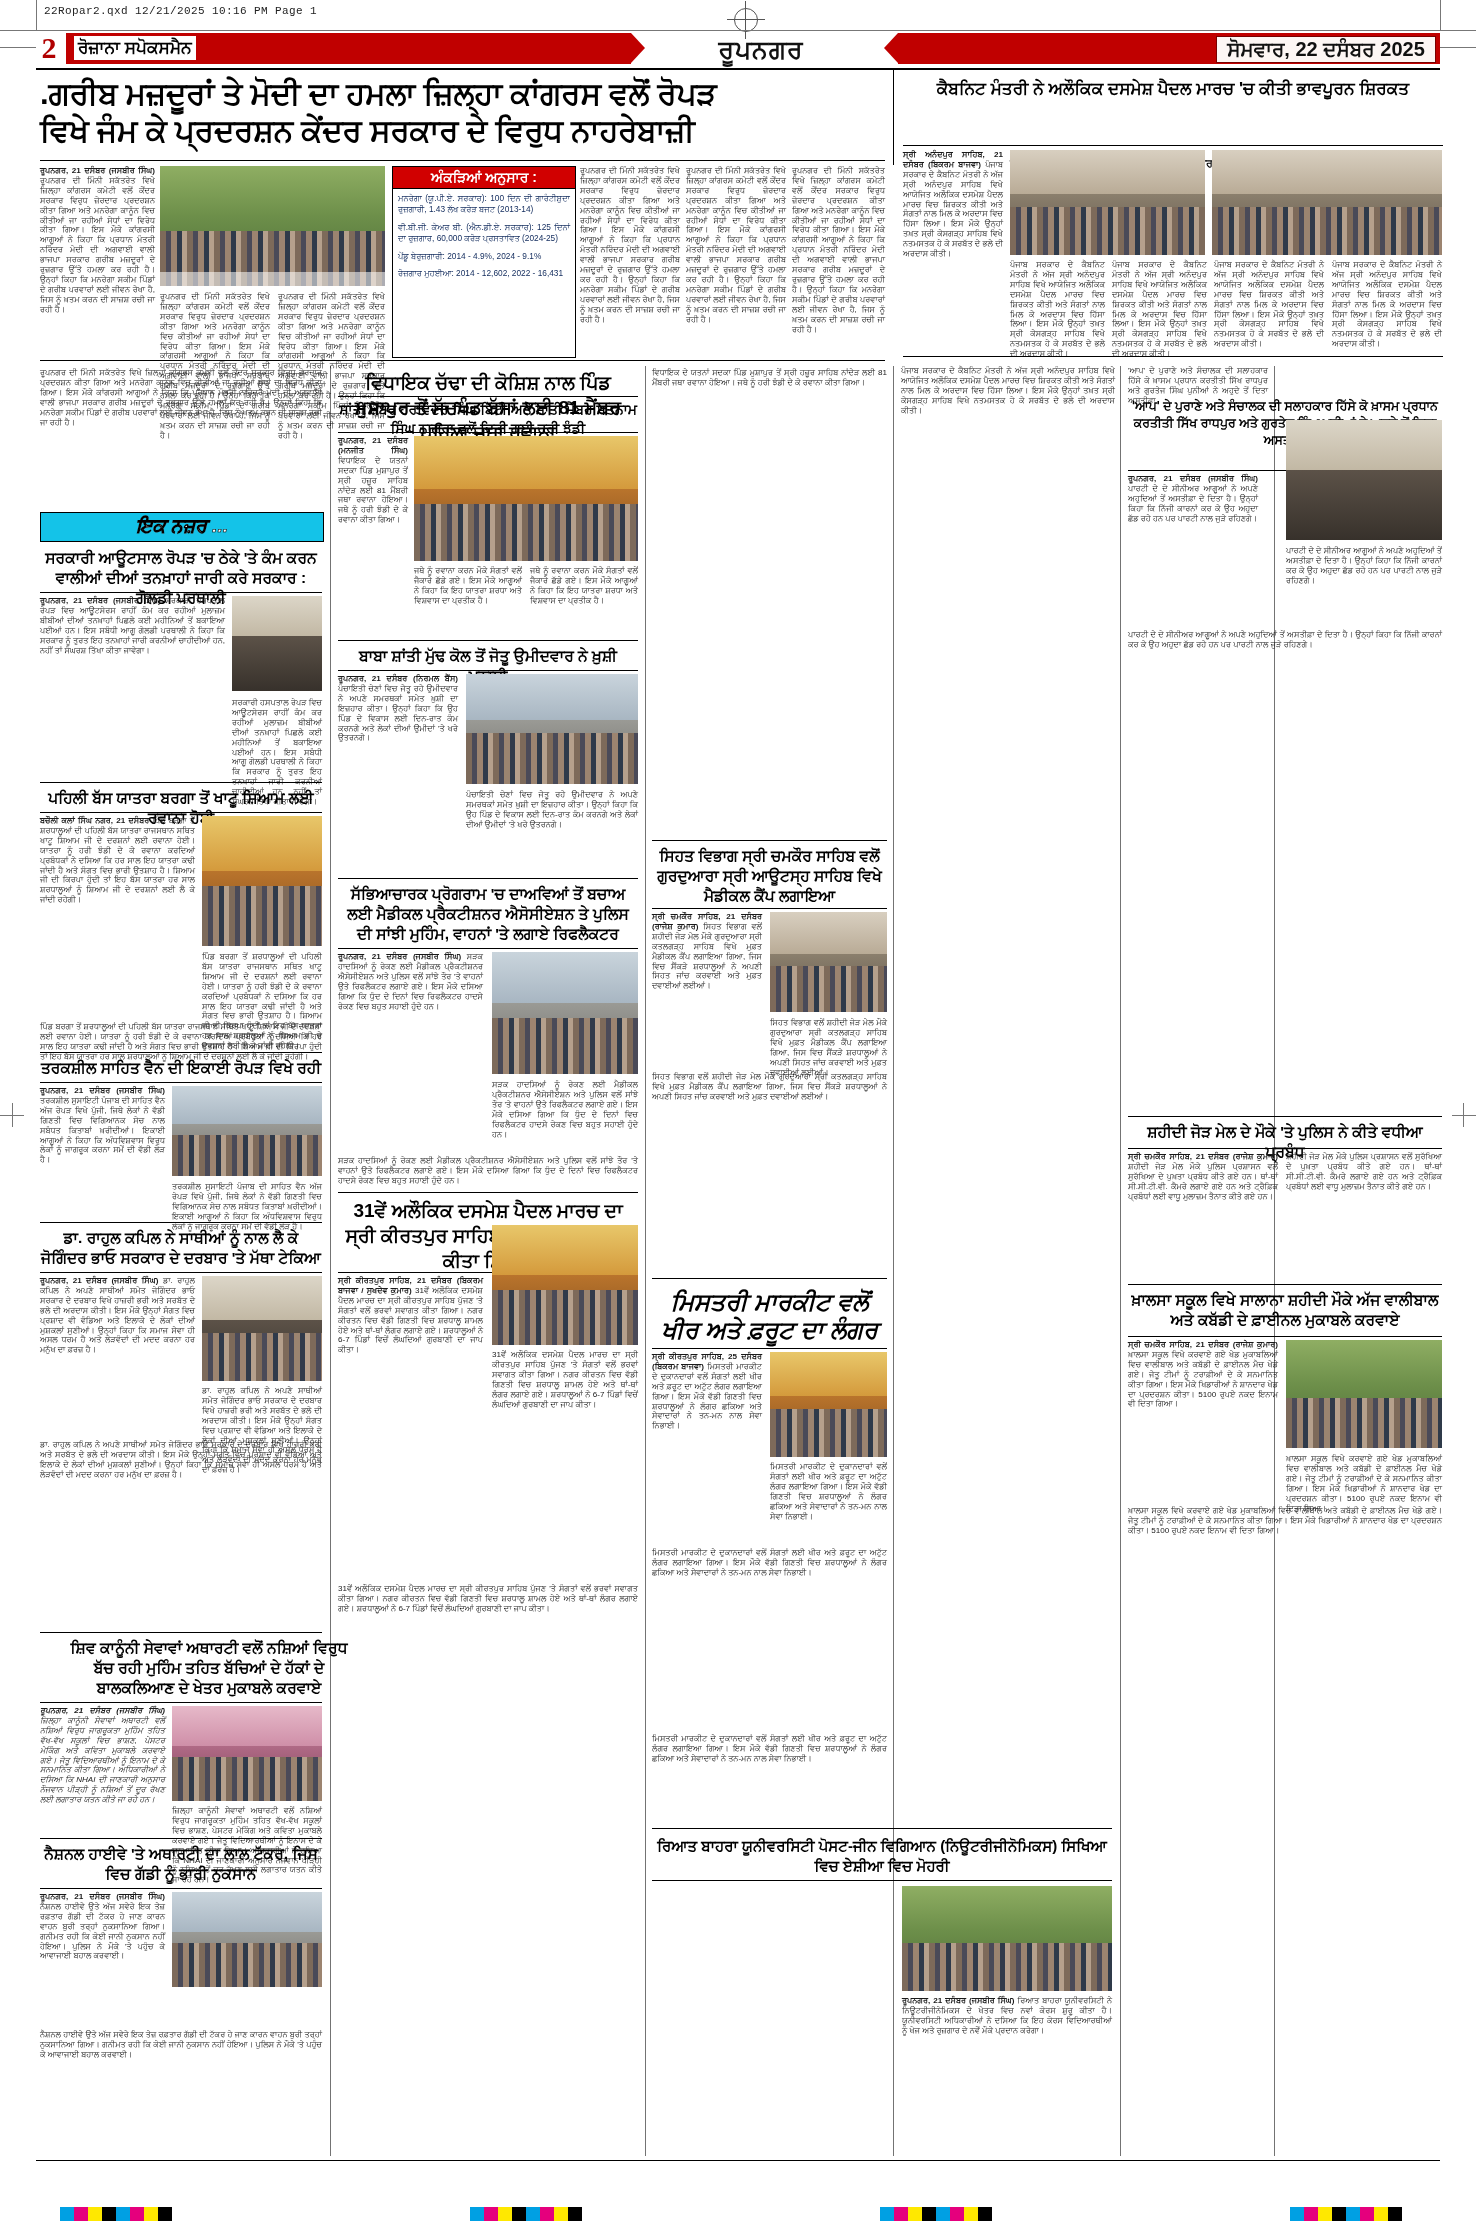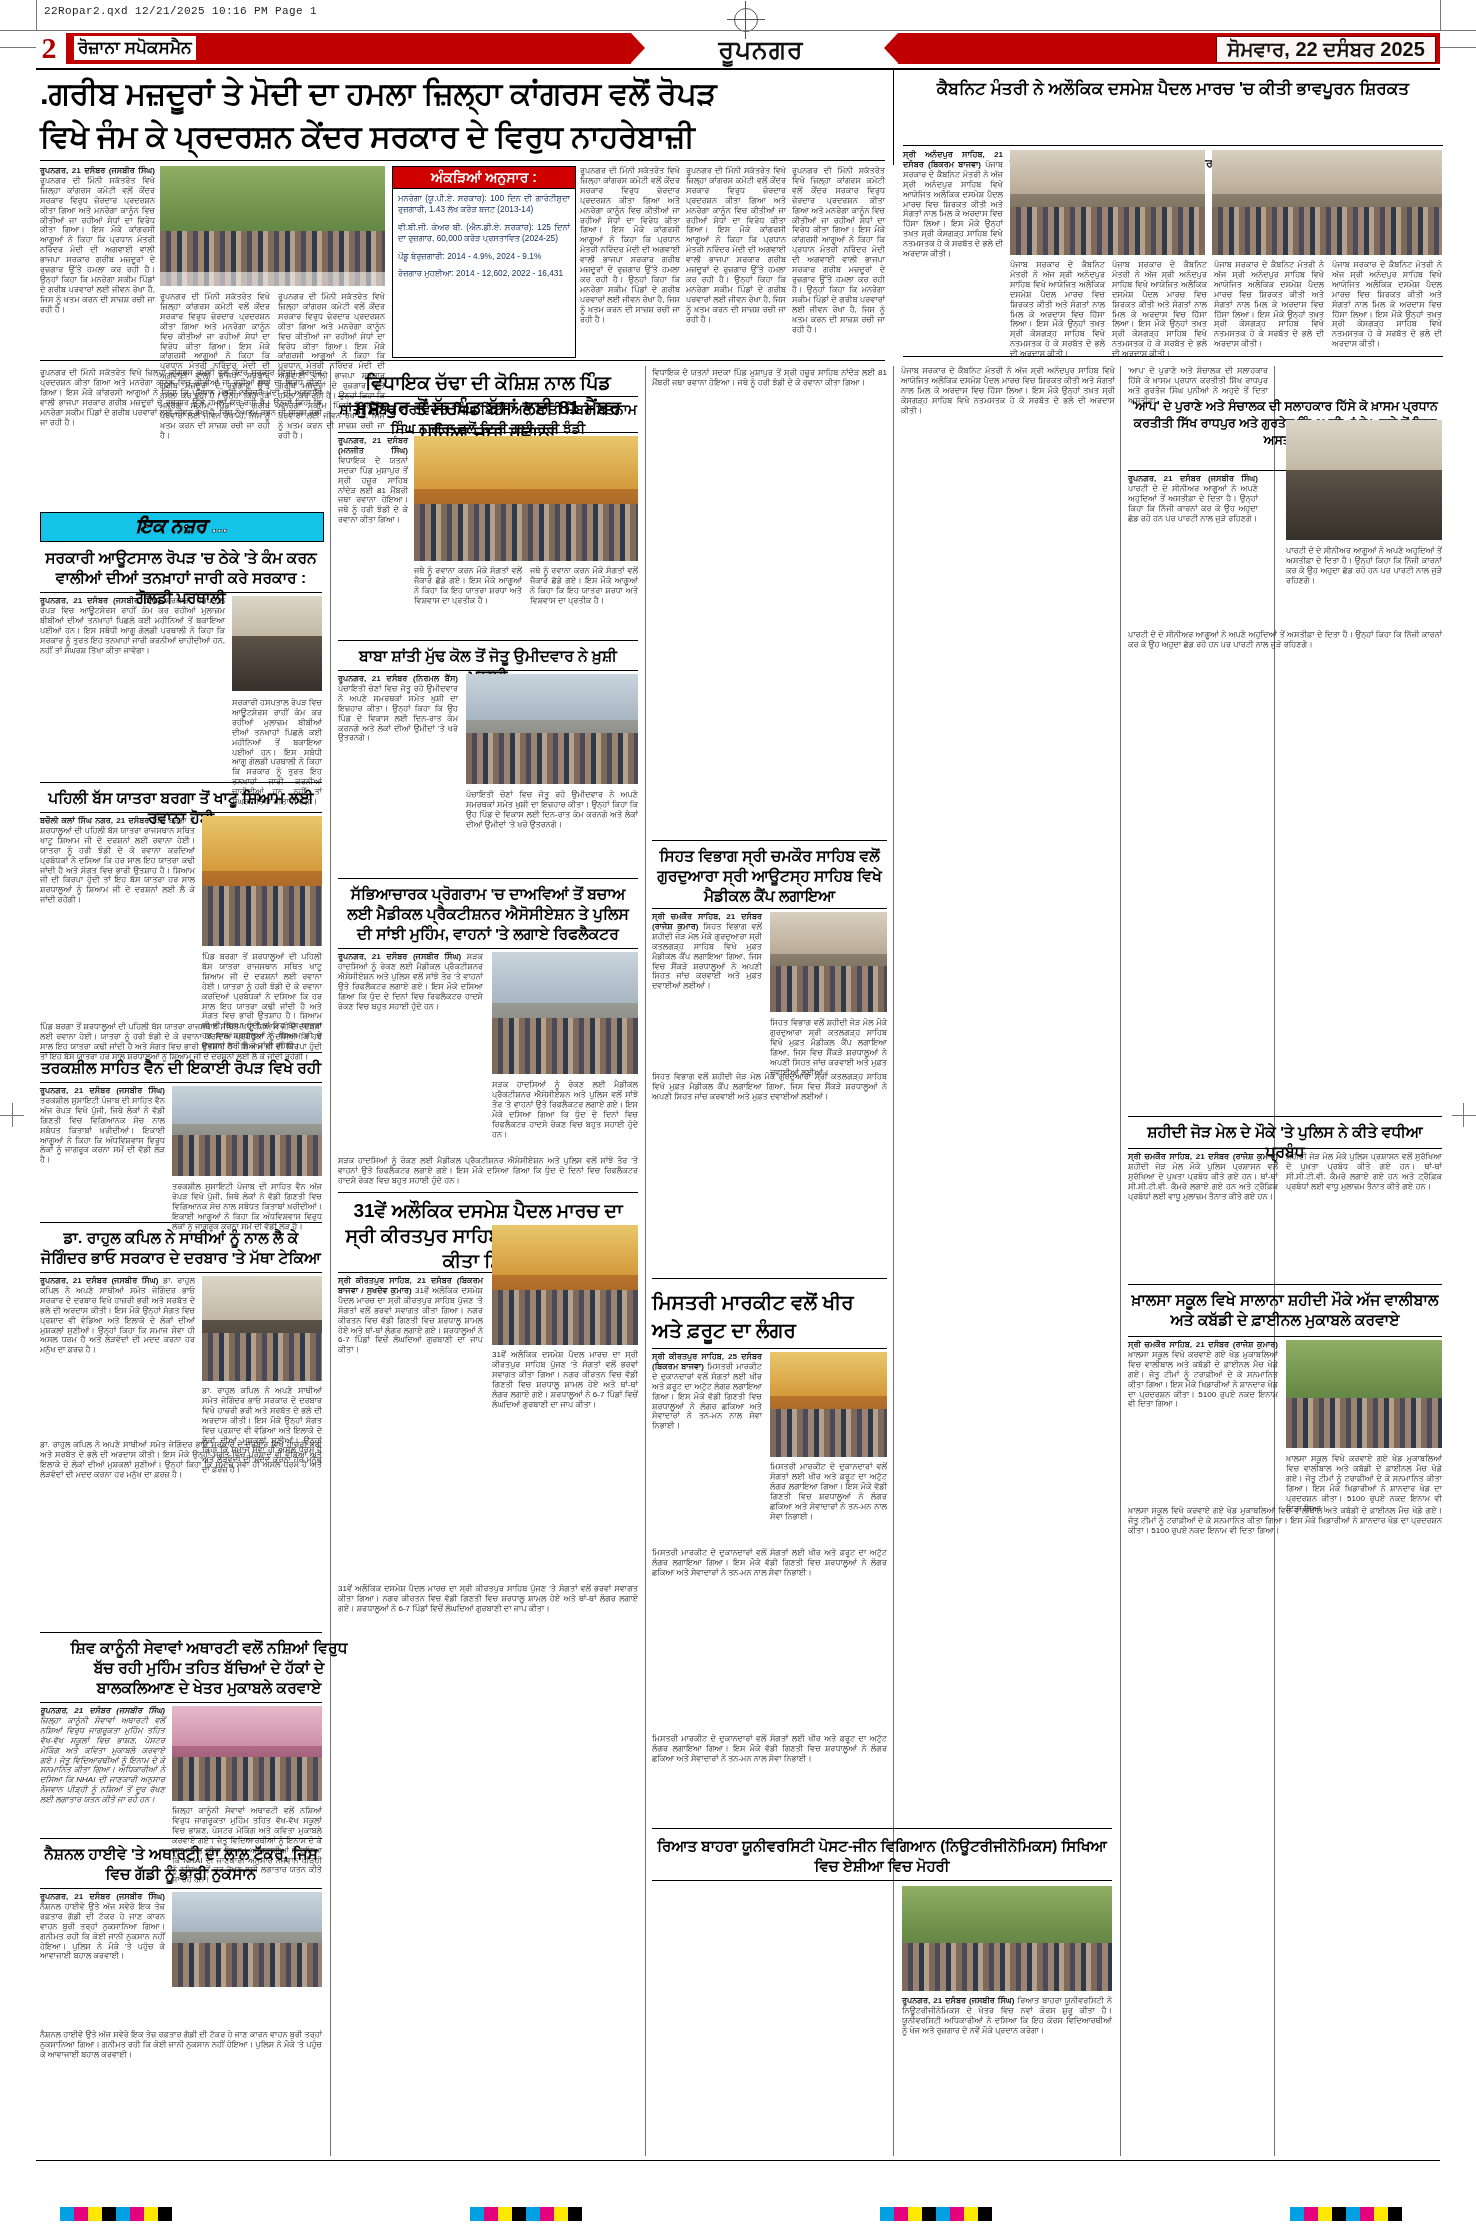--- a/index.html
+++ b/index.html
@@ -101,21 +101,21 @@
     <div class="mh-center">
       <span>ਰੂਪਨਗਰ</span>
     </div>
     <div class="mh-redright">
       <div class="mh-date">ਸੋਮਵਾਰ, 22 ਦਸੰਬਰ 2025</div>
     </div>
   </div>
   <div class="hline2" style="left:36px;top:68px;width:1404px;"></div>
 
   <div class="col hl lead-hl" style="left:40px;top:74px;width:845px;">.ਗਰੀਬ ਮਜ਼ਦੂਰਾਂ ਤੇ ਮੋਦੀ ਦਾ ਹਮਲਾ ਜ਼ਿਲ੍ਹਾ ਕਾਂਗਰਸ ਵਲੋਂ ਰੋਪੜ</div>
-  <div class="col hl lead-hl" style="left:40px;top:117px;width:845px;">ਵਿਖੇ ਜੰਮ ਕੇ ਪ੍ਰਦਰਸ਼ਨ ਕੇਂਦਰ ਸਰਕਾਰ ਦੇ ਵਿਰੁਧ ਨਾਹਰੇਬਾਜ਼ੀ</div>
+  <div class="col hl lead-hl" style="left:40px;top:111px;width:845px;">ਵਿਖੇ ਜੰਮ ਕੇ ਪ੍ਰਦਰਸ਼ਨ ਕੇਂਦਰ ਸਰਕਾਰ ਦੇ ਵਿਰੁਧ ਨਾਹਰੇਬਾਜ਼ੀ</div>
   <div class="vline" style="left:893px;top:70px;height:95px;"></div>
 
   <div class="col hl" style="left:903px;top:78px;width:540px;font-size:17px;line-height:22px;text-align:center;">ਕੈਬਨਿਟ ਮੰਤਰੀ ਨੇ ਅਲੌਕਿਕ ਦਸਮੇਸ਼ ਪੈਦਲ ਮਾਰਚ 'ਚ ਕੀਤੀ ਭਾਵਪੂਰਨ ਸ਼ਿਰਕਤ</div>
   <div class="col hl" style="left:943px;top:124px;width:540px;font-size:11px;line-height:15px;text-align:center;margin-top:32px;">ਤਖ਼ਤ ਸ੍ਰੀ ਕੇਸਗੜ੍ਹ ਸਾਹਿਬ ਅਤੇ ਜ਼ਿਲ੍ਹਾ ਅਨੰਦਪੁਰ ਸਾਹਿਬ ਵਿਖੇ ਨਤਮਸਤਕ, ਲੰਗਰਾਂ ਵਿਚ ਨਿਭਾਈ ਸੇਵਾ</div>
   <div class="hline" style="left:903px;top:145px;width:540px;"></div>
 
   <div class="hline" style="left:40px;top:160px;width:845px;"></div>
 
   <div class="col body" style="left:40px;top:166px;width:115px;height:190px;">
     <span class="byline">ਰੂਪਨਗਰ, 21 ਦਸੰਬਰ (ਜਸਬੀਰ ਸਿੰਘ)</span>
@@ -390,21 +390,21 @@
       <div class="crowd"></div>
   </div>
   <div class="col body" style="left:770px;top:1018px;width:117px;height:49px;">
     <span>ਸਿਹਤ ਵਿਭਾਗ ਵਲੋਂ ਸ਼ਹੀਦੀ ਜੋੜ ਮੇਲ ਮੌਕੇ ਗੁਰਦੁਆਰਾ ਸ੍ਰੀ ਕਤਲਗੜ੍ਹ ਸਾਹਿਬ ਵਿਖੇ ਮੁਫ਼ਤ ਮੈਡੀਕਲ ਕੈਂਪ ਲਗਾਇਆ ਗਿਆ, ਜਿਸ ਵਿਚ ਸੈਂਕੜੇ ਸ਼ਰਧਾਲੂਆਂ ਨੇ ਅਪਣੀ ਸਿਹਤ ਜਾਂਚ ਕਰਵਾਈ ਅਤੇ ਮੁਫ਼ਤ ਦਵਾਈਆਂ ਲਈਆਂ।</span>
   </div>
   <div class="col body" style="left:652px;top:1072px;width:235px;height:200px;">
     <span>ਸਿਹਤ ਵਿਭਾਗ ਵਲੋਂ ਸ਼ਹੀਦੀ ਜੋੜ ਮੇਲ ਮੌਕੇ ਗੁਰਦੁਆਰਾ ਸ੍ਰੀ ਕਤਲਗੜ੍ਹ ਸਾਹਿਬ ਵਿਖੇ ਮੁਫ਼ਤ ਮੈਡੀਕਲ ਕੈਂਪ ਲਗਾਇਆ ਗਿਆ, ਜਿਸ ਵਿਚ ਸੈਂਕੜੇ ਸ਼ਰਧਾਲੂਆਂ ਨੇ ਅਪਣੀ ਸਿਹਤ ਜਾਂਚ ਕਰਵਾਈ ਅਤੇ ਮੁਫ਼ਤ ਦਵਾਈਆਂ ਲਈਆਂ।</span>
   </div>
   <div class="hline" style="left:652px;top:1278px;width:235px;"></div>
 
-  <div class="col hl" style="left:652px;top:1288px;width:235px;font-size:20px;line-height:28px;">ਮਿਸਤਰੀ ਮਾਰਕੀਟ ਵਲੋਂ ਖੀਰ ਅਤੇ ਫ਼ਰੂਟ ਦਾ ਲੰਗਰ</div>
+  <div class="col hl" style="left:652px;top:1288px;width:235px;font-size:24px;line-height:28px;text-align:center;font-style:italic;">ਮਿਸਤਰੀ ਮਾਰਕੀਟ ਵਲੋਂ ਖੀਰ ਅਤੇ ਫ਼ਰੂਟ ਦਾ ਲੰਗਰ</div>
   <div class="hline" style="left:652px;top:1348px;width:235px;"></div>
   <div class="col body" style="left:652px;top:1352px;width:110px;height:190px;">
     <span class="byline">ਸ੍ਰੀ ਕੀਰਤਪੁਰ ਸਾਹਿਬ, 25 ਦਸੰਬਰ (ਬਿਕਰਮ ਬਾਜਵਾ)</span>
     <span>ਮਿਸਤਰੀ ਮਾਰਕੀਟ ਦੇ ਦੁਕਾਨਦਾਰਾਂ ਵਲੋਂ ਸੰਗਤਾਂ ਲਈ ਖੀਰ ਅਤੇ ਫ਼ਰੂਟ ਦਾ ਅਟੁੱਟ ਲੰਗਰ ਲਗਾਇਆ ਗਿਆ। ਇਸ ਮੌਕੇ ਵੱਡੀ ਗਿਣਤੀ ਵਿਚ ਸ਼ਰਧਾਲੂਆਂ ਨੇ ਲੰਗਰ ਛਕਿਆ ਅਤੇ ਸੇਵਾਦਾਰਾਂ ਨੇ ਤਨ-ਮਨ ਨਾਲ ਸੇਵਾ ਨਿਭਾਈ।</span>
   </div>
   <div class="photo ph-fest" style="left:770px;top:1352px;width:117px;height:105px;">
     <div class="sky"></div>
       <div class="ground"></div>
       <div class="crowd"></div>
   </div>

